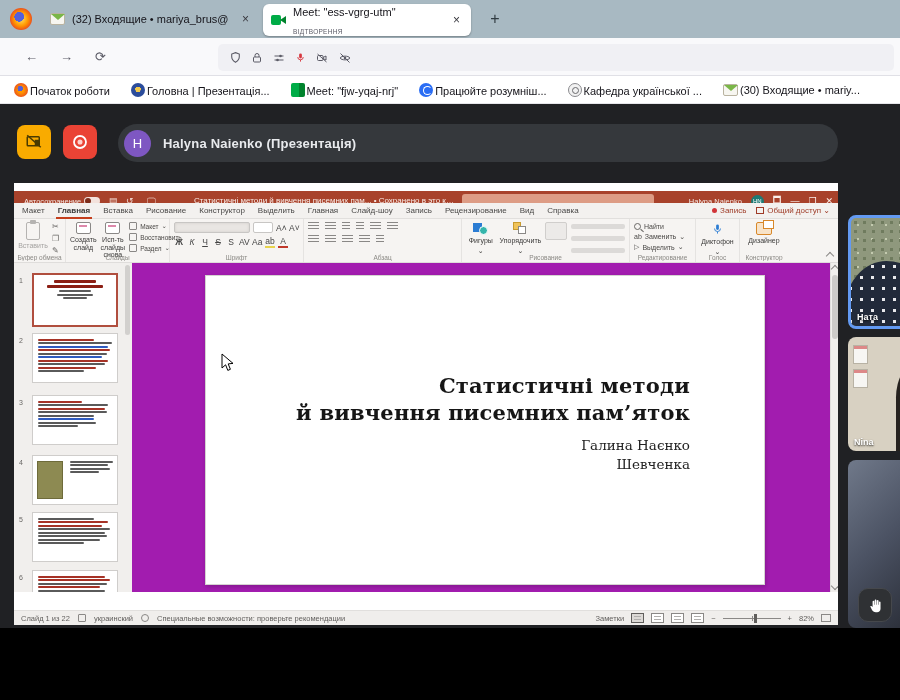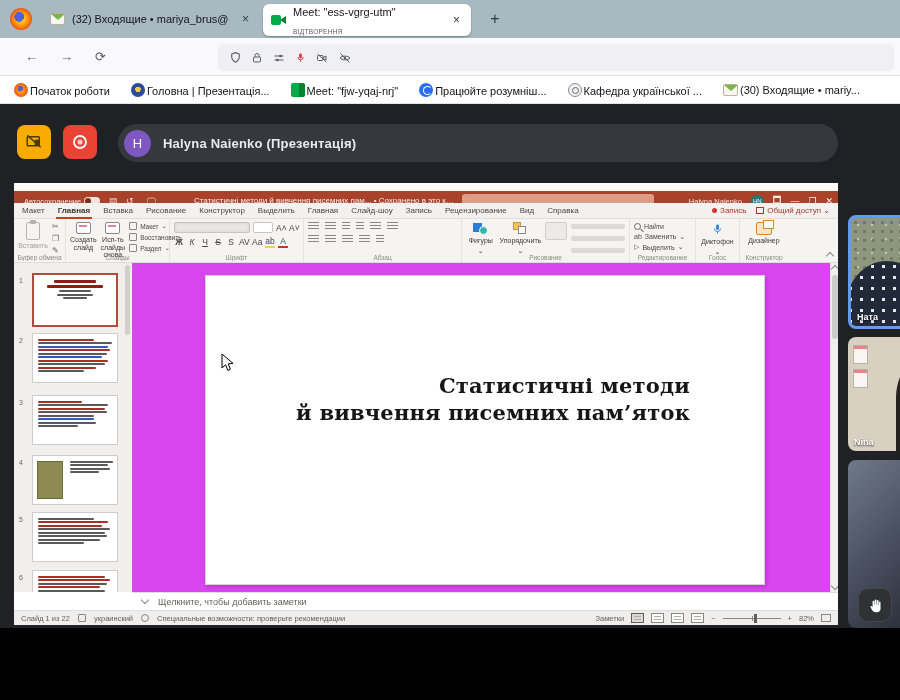--- a/index.html
+++ b/index.html
@@ -135,21 +135,21 @@
 .pnum{position:absolute;left:5px;font-size:7px;color:#6a6866}
 .thumb{position:absolute;left:18px;width:86px;height:50px;background:#fff;border:1px solid #cfcdcb;overflow:hidden;padding:3px 2px}
 .thumb.sel{border:2px solid #b04e3e}
 .thumb i{height:2px;margin:1.5px 3px;border-radius:1px}
 .lk{background:#5a5a5a}.lr{background:#a63226}.lb{background:#2f5bbf}
 .lR{background:#8c1f14;height:3px !important;margin:2px auto !important}
 .t1 i{margin-left:auto;margin-right:auto}
 .t4img{position:absolute;left:4px;top:5px;width:26px;height:38px;background:#8d8a52;border:1px solid #6e6b3a}
 .t4lines{margin-left:32px}
 .panel-sb{position:absolute;right:2px;top:2px;width:5px;height:70px;background:#d2d0ce;border-radius:3px}
-.canvas{position:absolute;left:118px;top:0;width:698px;height:329px;background:#d946ef}
+.canvas{position:absolute;left:118px;top:0;width:698px;height:329px;background:#a21caf}
 .pslide{position:absolute;left:73px;top:12px;width:560px;height:310px;background:#fff;border:1px solid #d5d3d1;box-shadow:1px 2px 4px rgba(0,0,0,.18);padding-top:96px;padding-right:74px;text-align:right;font-family:"DejaVu Serif",serif}
 .s-title{font-size:21px;font-weight:bold;color:#161616;line-height:1.3;letter-spacing:.2px}
 .s-sub{font-size:13.5px;color:#222;line-height:1.45;margin-top:9px}
 .wavy{text-decoration:underline wavy #cc2b1d 1px;text-underline-offset:2px}
 .canvas-sb{position:absolute;right:0;top:0;width:8px;height:329px;background:#f1efed;border-left:1px solid #e1dfdd}
 .sb-thumb{position:absolute;left:1px;top:12px;width:6px;height:64px;background:#cdcbc9;border-radius:3px}
 .sb-arrow{position:absolute;left:1px;width:6px;height:6px;border-right:1.4px solid #8a8886;border-bottom:1.4px solid #8a8886}
 .sb-up{top:3px;transform:rotate(-135deg)}
 .sb-dn{bottom:3px;transform:rotate(45deg)}
 .cursor{position:absolute;z-index:5}
@@ -514,38 +514,36 @@
         <span class="panel-sb"></span>
       </div>
 
       <div class="canvas">
         <div class="pslide">
           <div class="s-title">
             <div>Статистичні методи</div>
             <div>й вивчення писемних пам’яток</div>
           </div>
           <div class="s-sub">
+            <div>Галина Наєнко</div>
+            <div>Шевченка</div>
           </div>
         </div>
         <svg class="cursor" style="left:89px;top:90px" width="13" height="19" viewBox="0 0 13 19">
           <path d="M1 1 L1 15 L4.6 11.8 L6.8 17.4 L9.4 16.3 L7.2 10.9 L12 10.4 Z" fill="#fff" stroke="#000" stroke-width="1"></path>
         </svg>
       </div>
 
       <div class="canvas-sb">
         <span class="sb-arrow sb-up"></span>
         <span class="sb-thumb"></span>
         <span class="sb-arrow sb-dn"></span>
       </div>
     </div>
 
-    <div class="ppt-notes">
-      <span class="note-chev"></span>
-      <span>Щелкните, чтобы добавить заметки</span>
-    </div>
 
     <div class="ppt-status">
       <span>Слайд 1 из 22</span>
       <span class="st-ico"></span>
       <span>украинский</span>
       <span class="st-ico" style="border-radius:50%"></span>
       <span>Специальные возможности: проверьте рекомендации</span>
       <span class="st-right">
         <span>Заметки</span>
         <span class="vicon on"></span>

